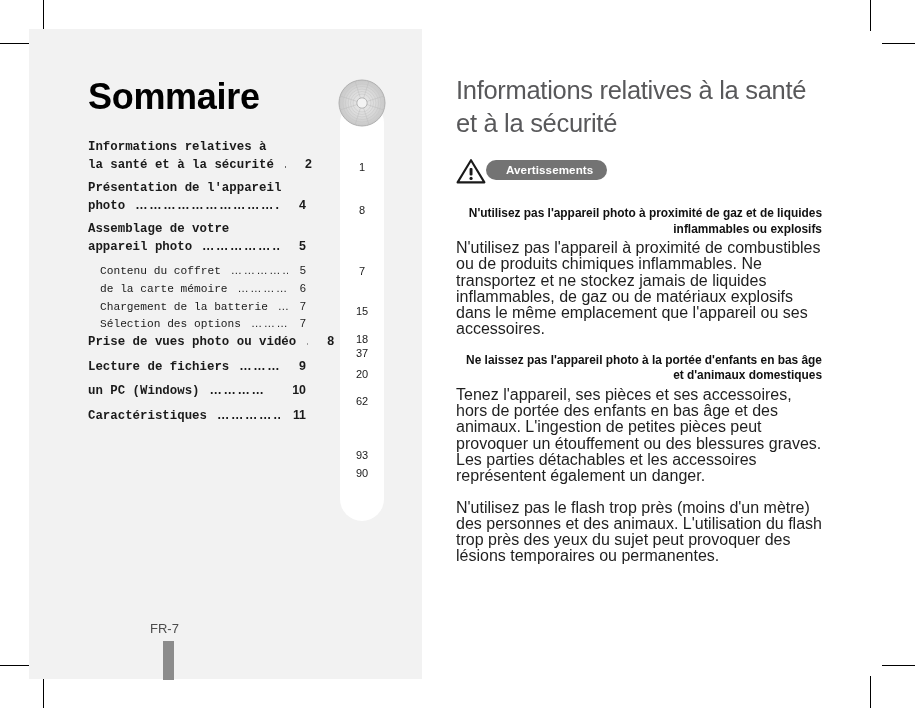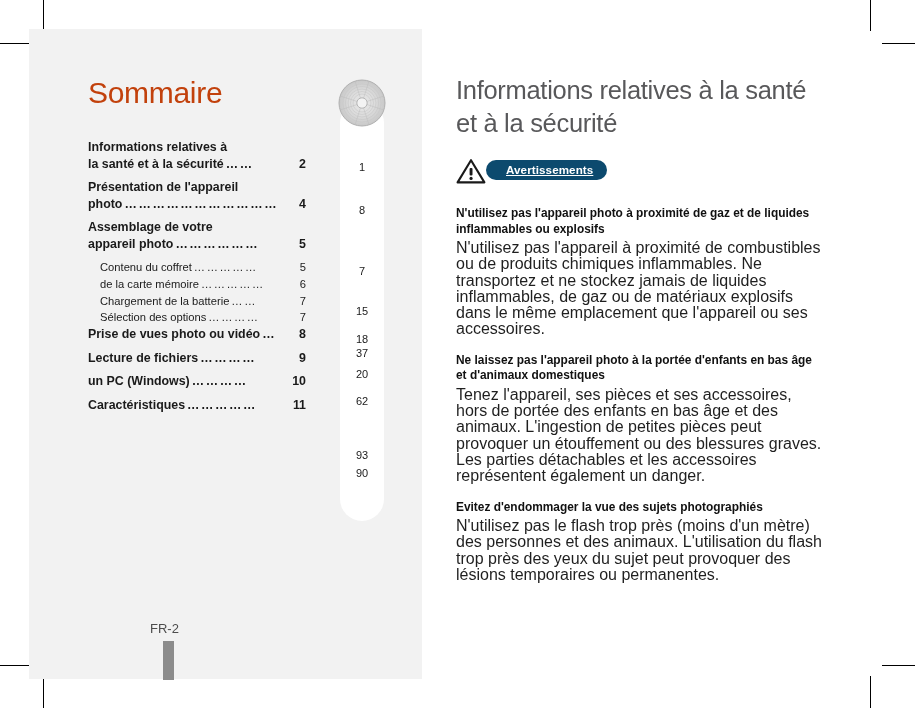--- a/index.html
+++ b/index.html
@@ -35,23 +35,23 @@
     width: 393px;
     height: 650px;
     background: #f2f2f2;
   }
 
   
   .toc-title {
     position: absolute;
     left: 88px;
     top: 76px;
-    font-size: 30px;
-    font-weight: normal;
-    color: #c2410c;
+    font-size: 36px;
+    font-weight: bold;
+    color: #000000;
     letter-spacing: -0.3px;
   }
 
   
   .toc-list {
     position: absolute;
     left: 88px;
     top: 139px;
     width: 218px;
   }
@@ -68,22 +68,23 @@
     font-size: 11.2px;
     font-weight: normal;
     line-height: 16.8px;
     padding-left: 12px;
     margin-bottom: 0;
   }
   .toc-row {
     display: flex;
     align-items: baseline;
     width: 100%;
-  }
-  .toc-label { white-space: pre; }
+    gap: 8px;
+  }
+  .toc-label { white-space: pre; font-family: Liberation Mono, monospace; }
   .toc-dots {
     flex: 1 1 auto;
     overflow: hidden;
     white-space: nowrap;
     letter-spacing: 1.6px;
     padding: 0 2px;
     min-width: 0;
   }
   .toc-page {
     flex: 0 0 auto;
@@ -165,41 +166,41 @@
     margin-bottom: 22px;
   }
   .warn-pill {
     position: absolute;
     left: 30px;
     top: 2px;
     height: 20px;
     line-height: 20px;
     padding: 0 14px 0 20px;
     border-radius: 10px;
-    background: #0c4a6e;
+    background: #737373;
     color: #ffffff;
     font-size: 11.6px;
     font-weight: bold;
     letter-spacing: 0.1px;
-    text-decoration: underline;
   }
   .warn-tri {
     position: absolute;
     left: 0;
     top: 0;
     width: 30px;
     height: 26px;
   }
 
   .sec-head {
     font-size: 11.9px;
     font-weight: bold;
     color: #111;
     line-height: 15.5px;
     margin: 0 0 3px 0;
+    text-align: right;
   }
   .sec-body {
     font-size: 16px;
     font-weight: normal;
     color: #1f1f1f;
     line-height: 16.3px;
     margin: 0 0 15px 0;
   }
   .sec-body:last-child { margin-bottom: 0; }
 </style>
@@ -341,21 +342,21 @@
     <div class="cd-num" style="top: 164px;">7</div>
     <div class="cd-num" style="top: 204px;">15</div>
     <div class="cd-num" style="top: 232px;">18</div>
     <div class="cd-num" style="top: 246px;">37</div>
     <div class="cd-num" style="top: 267px;">20</div>
     <div class="cd-num" style="top: 294px; text-align: center;">62</div>
     <div class="cd-num" style="top: 348px;">93</div>
     <div class="cd-num" style="top: 366px;">90</div>
   </div>
 
-<div class="page-folio">FR-2</div>
+<div class="page-folio">FR-7</div>
 <div class="folio-bar"></div>
 
 <div class="right-col">
   <h1 class="chapter-title">Informations relatives à la santé et à la sécurité</h1>
 
   <div class="warn-banner">
     <div class="warn-tri">
       <svg viewBox="0 0 30 26" width="30" height="26">
         <path d="M15 2.2 L28.4 24.4 L1.6 24.4 Z" fill="#ffffff" stroke="#1a1a1a" stroke-width="2.1" stroke-linejoin="round"></path>
         <rect x="13.6" y="10" width="2.9" height="7.6" rx="1.1" fill="#1a1a1a"></rect>
@@ -363,16 +364,15 @@
       </svg>
     </div>
     <div class="warn-pill">Avertissements</div>
   </div>
 
   <div id="warn-sections">
       <p class="sec-head">N'utilisez pas l'appareil photo à proximité de gaz et de liquides inflammables ou explosifs</p>
       <p class="sec-body">N'utilisez pas l'appareil à proximité de combustibles ou de produits chimiques inflammables. Ne transportez et ne stockez jamais de liquides inflammables, de gaz ou de matériaux explosifs dans le même emplacement que l'appareil ou ses accessoires.</p>
       <p class="sec-head">Ne laissez pas l'appareil photo à la portée d'enfants en bas âge et d'animaux domestiques</p>
       <p class="sec-body">Tenez l'appareil, ses pièces et ses accessoires, hors de portée des enfants en bas âge et des animaux. L'ingestion de petites pièces peut provoquer un étouffement ou des blessures graves. Les parties détachables et les accessoires représentent également un danger.</p>
-      <p class="sec-head">Evitez d'endommager la vue des sujets photographiés</p>
       <p class="sec-body">N'utilisez pas le flash trop près (moins d'un mètre) des personnes et des animaux. L'utilisation du flash trop près des yeux du sujet peut provoquer des lésions temporaires ou permanentes.</p>
     </div>
 </div>
 
 </body></html>

